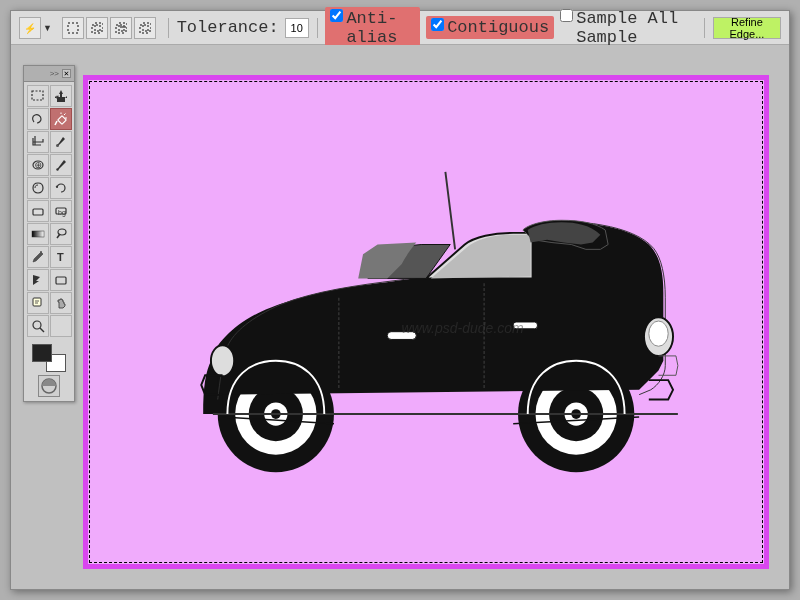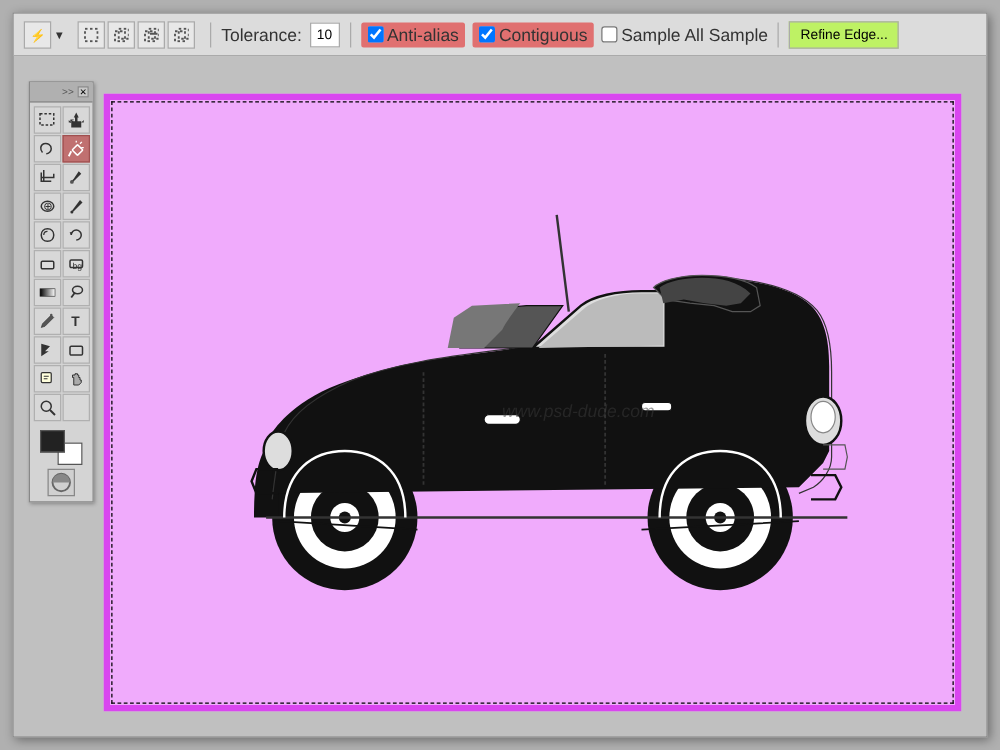--- a/index.html
+++ b/index.html
@@ -56,37 +56,38 @@
     }
 
     .options-separator {
       width: 1px;
       height: 20px;
       background: #aaa;
       margin: 0 2px;
     }
 
     .options-label {
-      font-size: 14px;
+      font-size: 17px;
       color: #333;
+      font-family: Liberation Mono, monospace;
     }
 
     .options-input {
       width: 24px;
       height: 20px;
       border: 1px solid #aaa;
       background: white;
       font-size: 11px;
       text-align: center;
       padding: 0 2px;
     }
 
     .options-checkbox-group {
       display: flex;
-      align-items: center;
+      align-items: flex-start;
       gap: 3px;
     }
 
     .options-checkbox-group.active-bg {
       background: #e07070;
       padding: 2px 5px;
       border-radius: 2px;
     }
 
     .refine-edge-btn {

